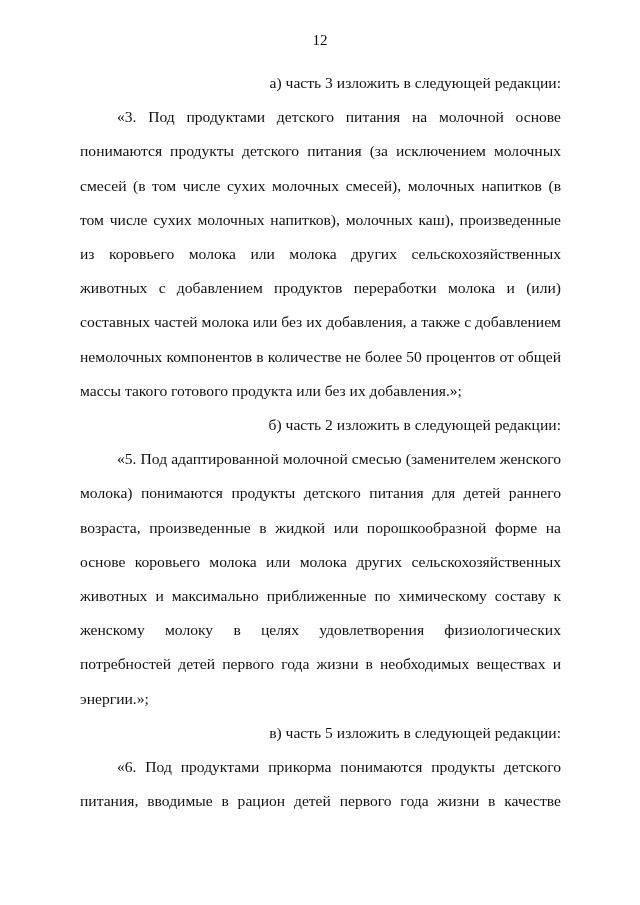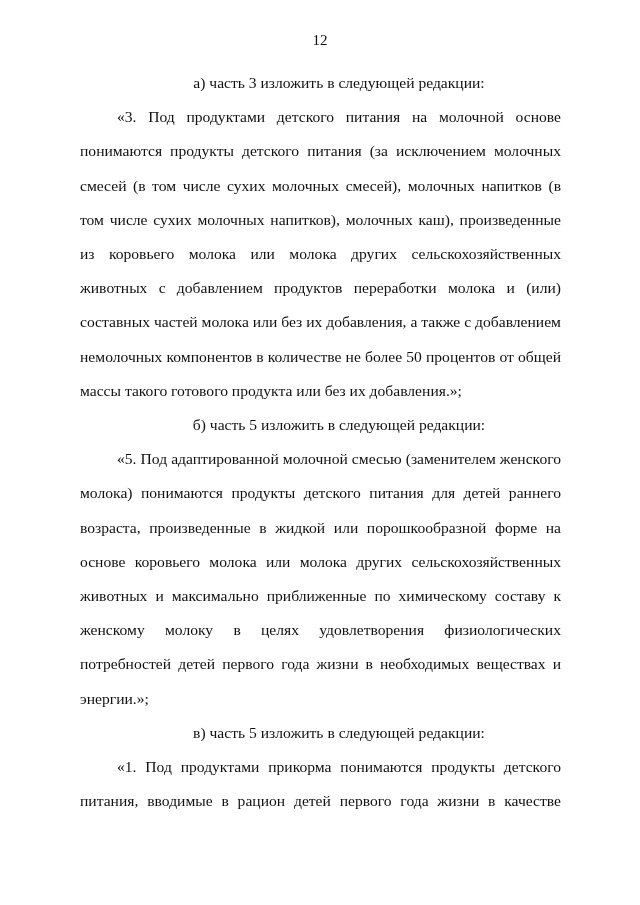--- a/index.html
+++ b/index.html
@@ -39,33 +39,33 @@
       width: 481px;
       font-size: 15.6px;
       line-height: 34.2px;
     }
     .para {
       margin: 0;
       text-align: justify;
       text-indent: 37px;
     }
     .para.intro {
-      text-align: center;
+      text-align: right;
     }
     .para.last-cut {
       text-align-last: justify;
     }
   </style>
 </head>
 <body>
 
 <div class="page">
   <div class="page-number">12</div>
 
   <div class="body-text">
     <p class="para intro">а) часть 3 изложить в следующей редакции:</p>
     <p class="para">«3. Под продуктами детского питания на молочной основе понимаются продукты детского питания (за исключением молочных смесей (в том числе сухих молочных смесей), молочных напитков (в том числе сухих молочных напитков), молочных каш), произведенные из коровьего молока или молока других сельскохозяйственных животных с добавлением продуктов переработки молока и (или) составных частей молока или без их добавления, а также с добавлением немолочных компонентов в количестве не более 50 процентов от общей массы такого готового продукта или без их добавления.»;</p>
-    <p class="para intro">б) часть 5 изложить в следующей редакции:</p>
+    <p class="para intro">б) часть 2 изложить в следующей редакции:</p>
     <p class="para">«5. Под адаптированной молочной смесью (заменителем женского молока) понимаются продукты детского питания для детей раннего возраста, произведенные в жидкой или порошкообразной форме на основе коровьего молока или молока других сельскохозяйственных животных и максимально приближенные по химическому составу к женскому молоку в целях удовлетворения физиологических потребностей детей  первого года жизни в необходимых веществах и энергии.»;</p>
     <p class="para intro">в) часть 5 изложить в следующей редакции:</p>
-    <p class="para last-cut">«1. Под продуктами прикорма понимаются продукты детского питания, вводимые в рацион детей первого года жизни в качестве</p>
+    <p class="para last-cut">«6. Под продуктами прикорма понимаются продукты детского питания, вводимые в рацион детей первого года жизни в качестве</p>
   </div>
 </div>
 
 </body></html>

